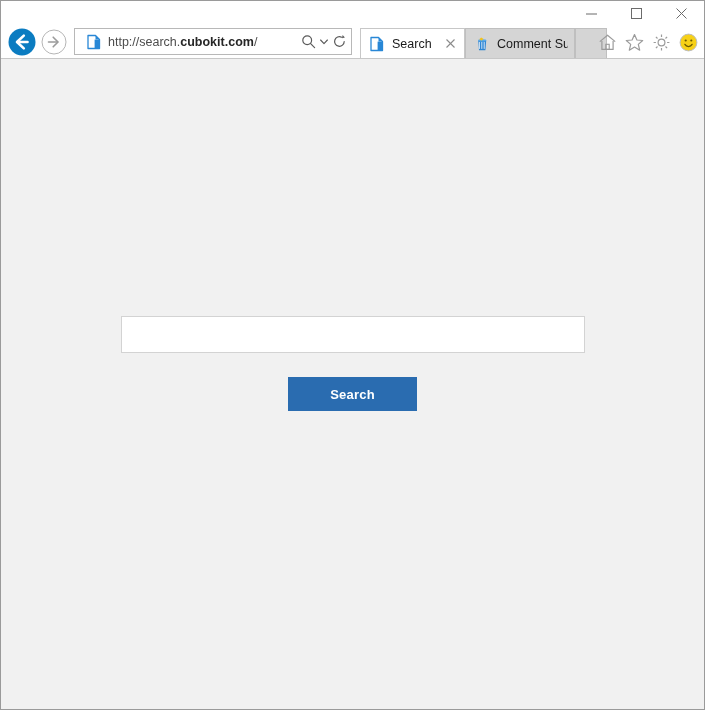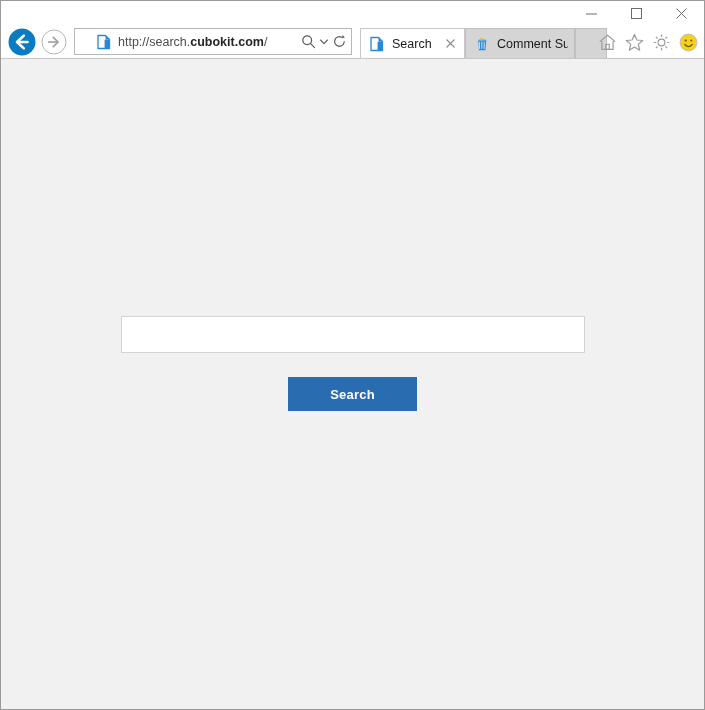--- a/index.html
+++ b/index.html
@@ -84,21 +84,21 @@
   .addressbar {
     margin-left: 5px;
     margin-top: 2px;
     width: 278px;
     height: 27px;
     box-sizing: border-box;
     border: 1px solid #b8b8b8;
     background: #ffffff;
     display: flex;
     align-items: center;
-    padding: 0 4px 0 21px;
+    padding: 0 4px 0 11px;
     cursor: text;
   }
   .page-icon {
     width: 16px;
     height: 16px;
     flex: 0 0 auto;
     margin-right: 6px;
     display: block;
   }
   .url-text {

